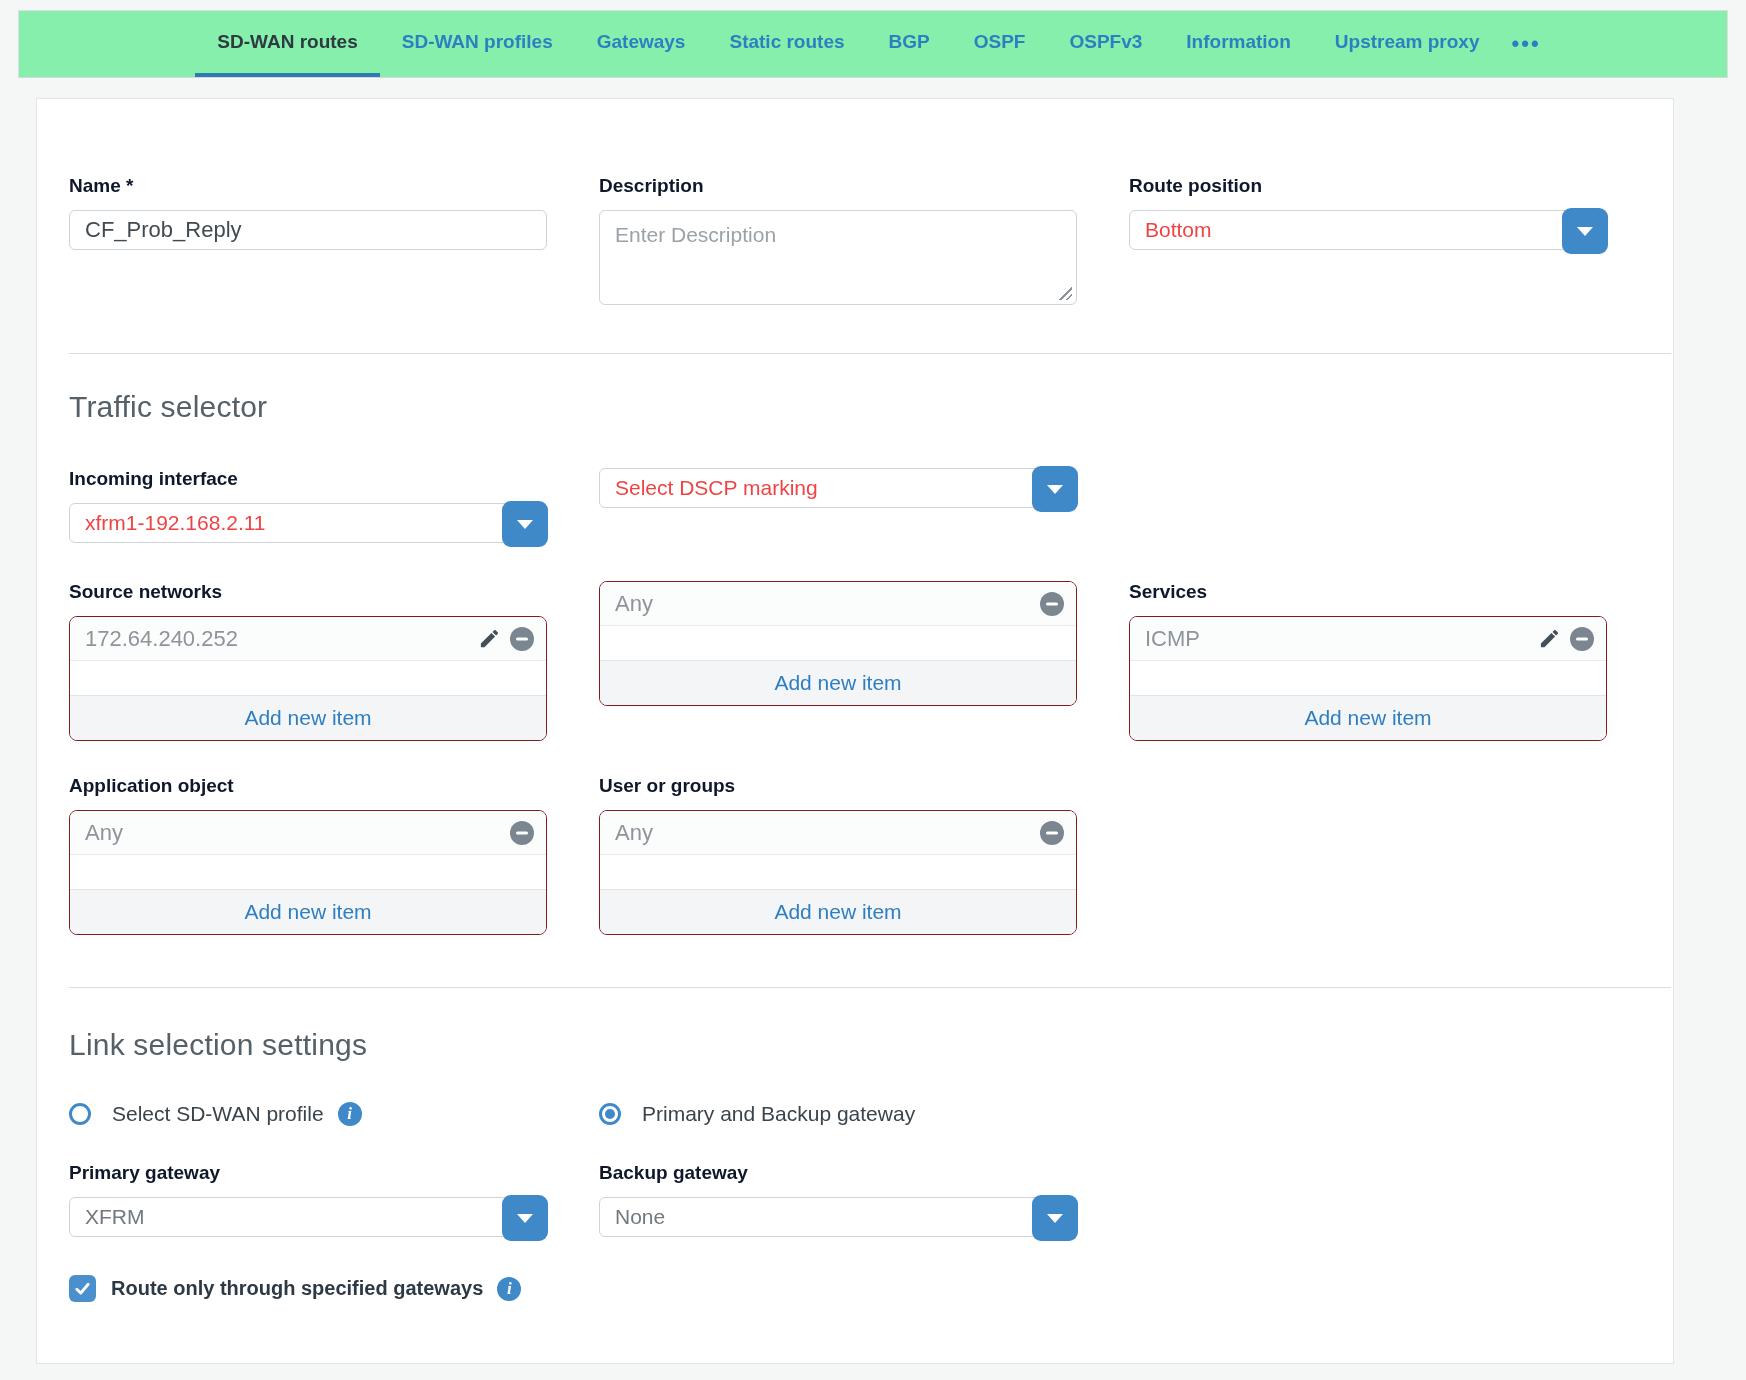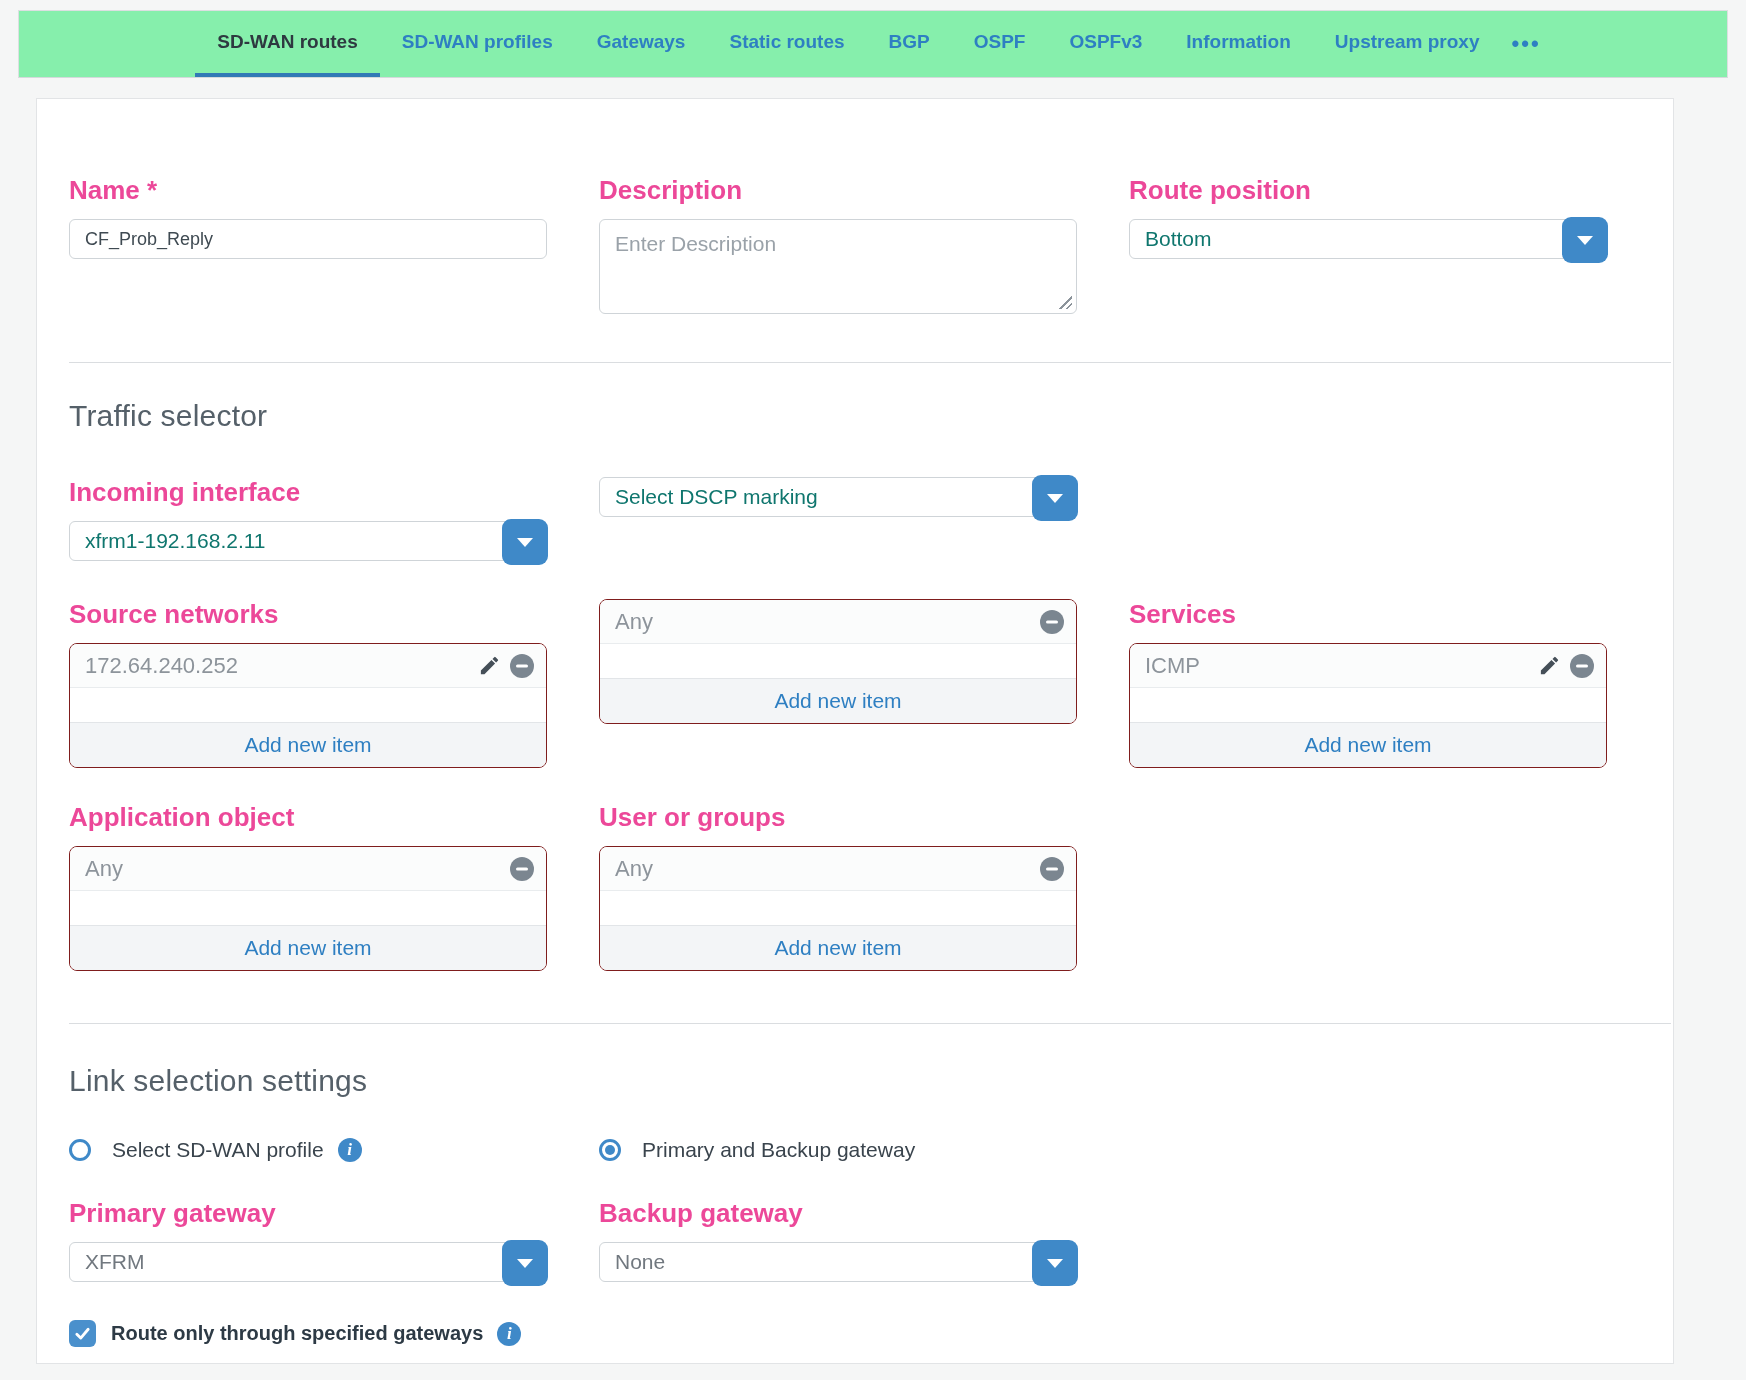--- a/index.html
+++ b/index.html
@@ -68,34 +68,34 @@
     color: #556069;
     letter-spacing: 0.2px;
   }
 
   .grid3 {
     display: grid;
     grid-template-columns: 478px 478px 478px;
     column-gap: 52px;
   }
   .label {
-    font-size: 26px;
+    font-size: 19px;
     font-weight: 700;
-    color: #ec4899;
+    color: #0f172a;
     margin-bottom: 13px;
   }
 
   
   .text-input {
     width: 100%;
     height: 40px;
     border: 1px solid #cfd4d8;
     border-radius: 6px;
     padding: 0 15px;
-    font-size: 18px;
+    font-size: 22px;
     color: #3f4a52;
     font-family: inherit;
     background: #fff;
     outline: none;
   }
   .textarea-wrap { position: relative; }
   textarea.text-area {
     width: 100%;
     height: 95px;
     border: 1px solid #cfd4d8;
@@ -123,21 +123,21 @@
     width: 100%;
     height: 40px;
     border: 1px solid #cfd4d8;
     border-radius: 6px;
     background: #fff;
     display: flex;
     align-items: center;
     padding: 0 60px 0 15px;
     cursor: pointer;
   }
-  .select-value { font-size: 21px; color: #0f766e; }
+  .select-value { font-size: 21px; color: #ef4444; }
   .select.muted .select-value { color: #71787f; }
   .select-button {
     position: absolute;
     right: -2px; top: -3px;
     width: 46px; height: 46px;
     background: #3f89c8;
     border-radius: 9px;
     display: flex;
     align-items: center;
     justify-content: center;

